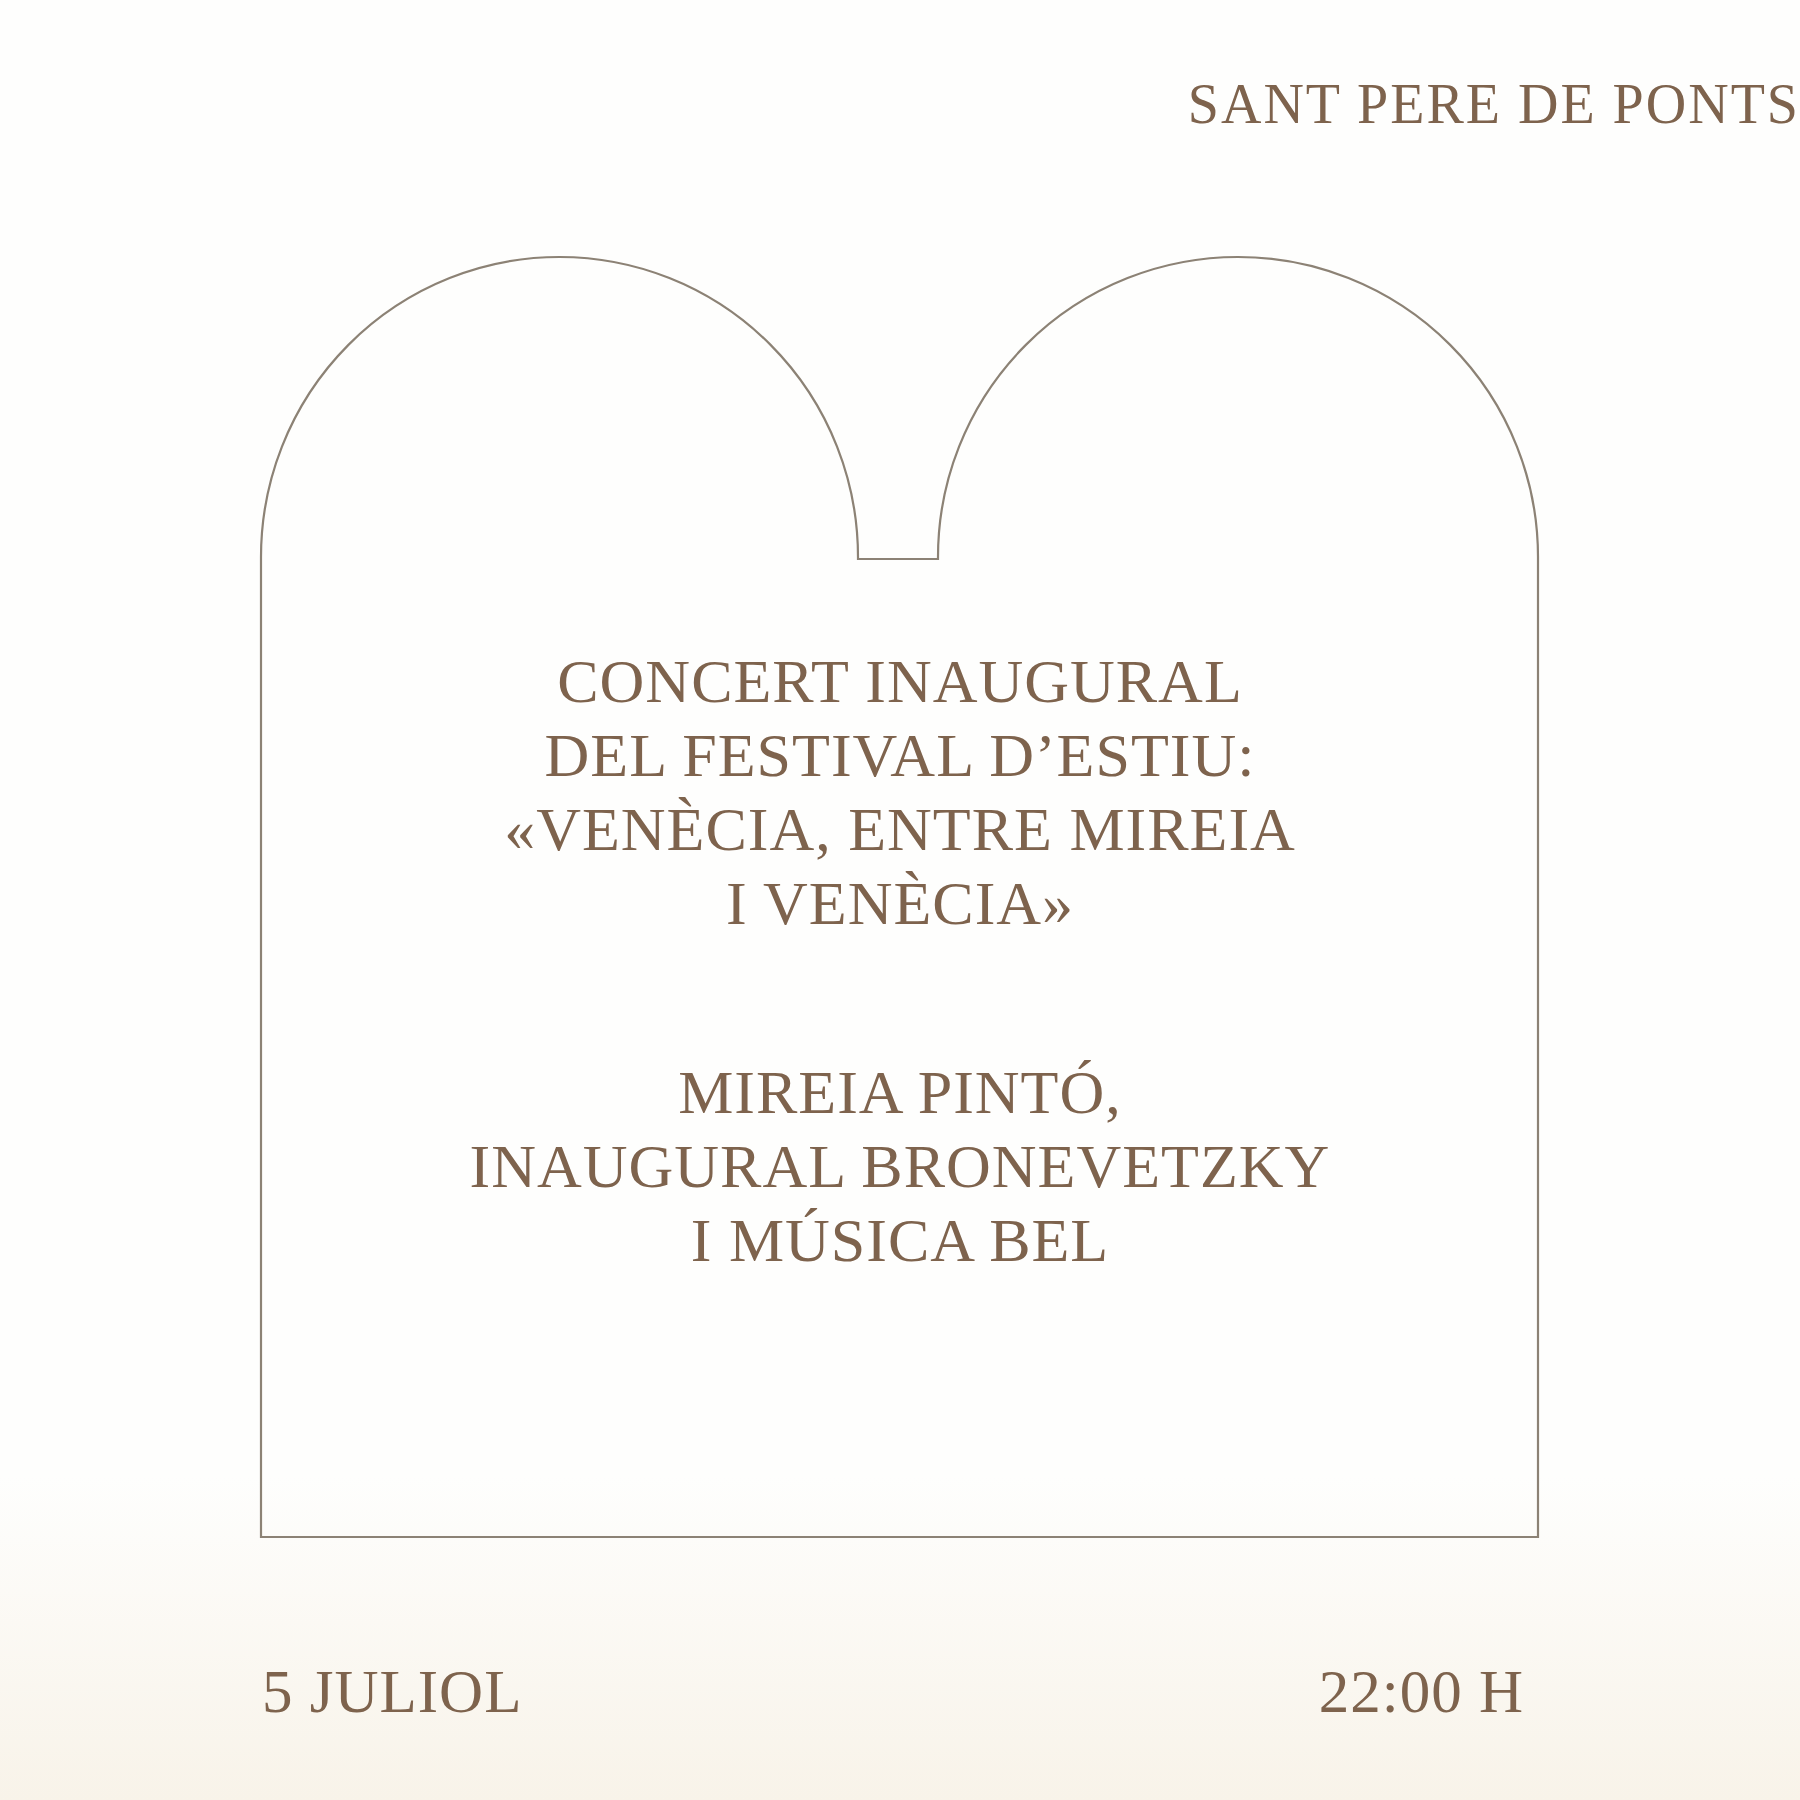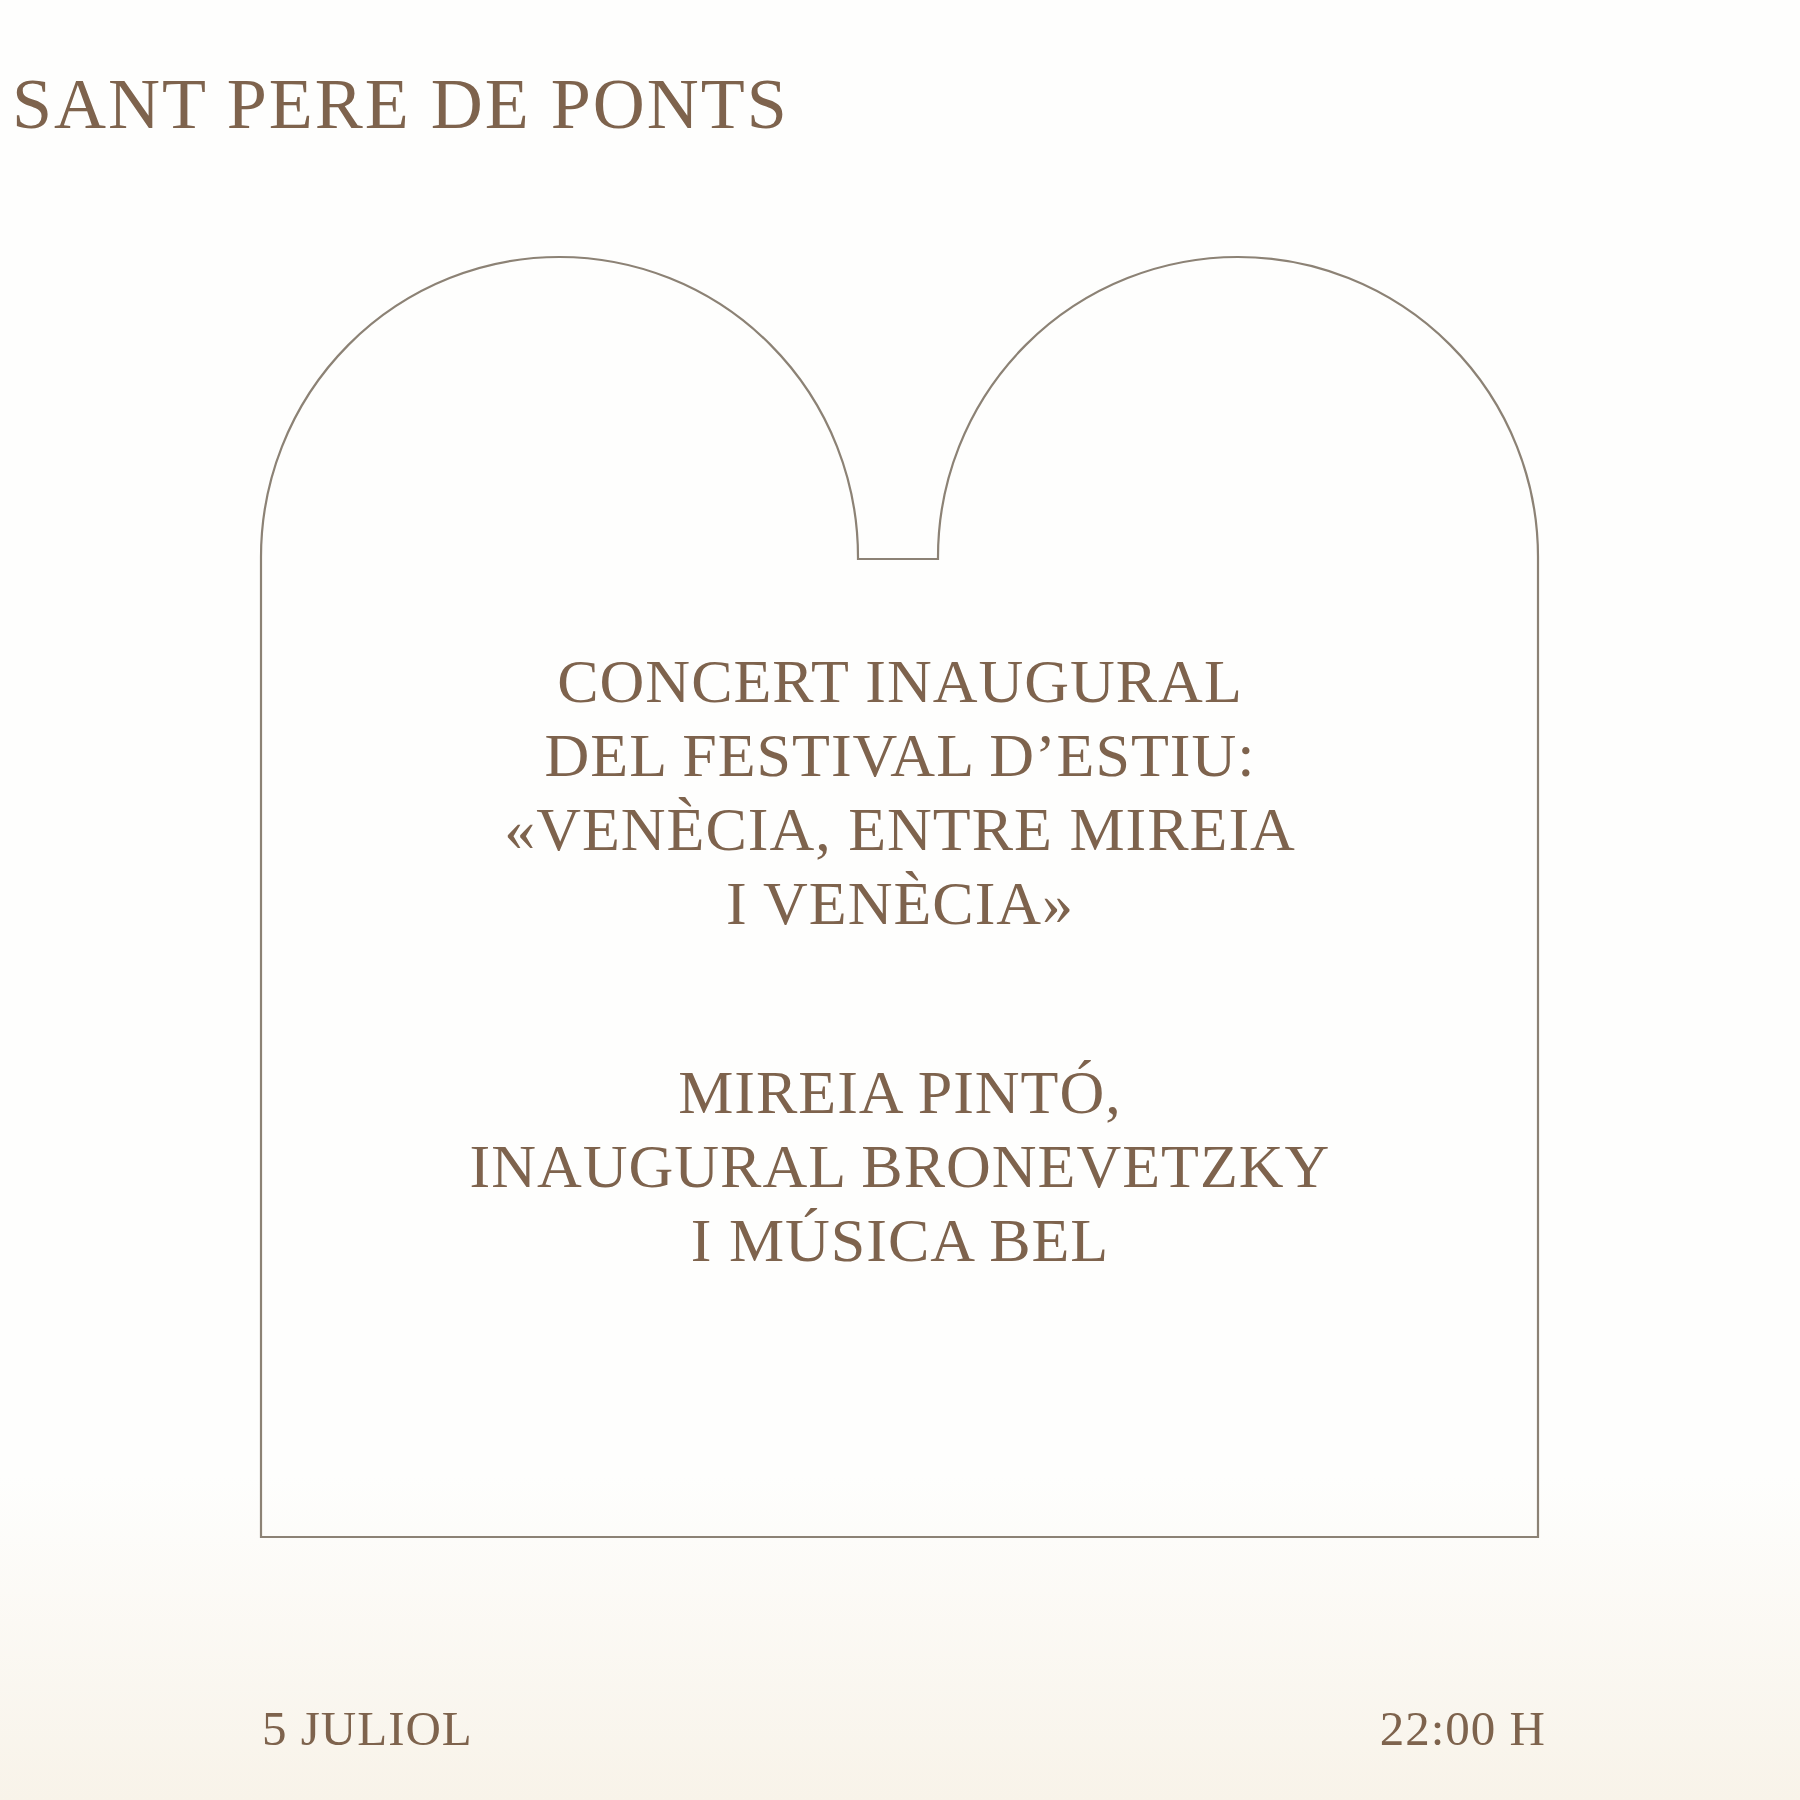--- a/index.html
+++ b/index.html
@@ -11,24 +11,24 @@
     width: 1800px;
     height: 1800px;
     background: linear-gradient(180deg, #fefefd 0%, #fefefd 82%, #f8f3e9 100%);
     font-family: "Liberation Serif", "DejaVu Serif", serif;
     color: var(--accent, #7e634d);
     overflow: hidden;
   }
   .venue-title {
     position: absolute;
     top: 64px;
-    left: 12px;
+    left: 0;
     right: 0;
-    text-align: left;
-    font-size: 72px;
+    text-align: right;
+    font-size: 56px;
     line-height: 80px;
     letter-spacing: 2px;
     white-space: nowrap;
   }
   .arch-svg {
     position: absolute;
     top: 0;
     left: 0;
     width: 1800px;
     height: 1800px;
@@ -43,25 +43,24 @@
     line-height: 74px;
     letter-spacing: 1px;
   }
   .event-text .block + .block {
     margin-top: 115px;
   }
   .footer-row {
     position: absolute;
     top: 1655px;
     left: 262px;
-    right: 254px;
-    font-size: 49px;
+    right: 276px;
+    font-size: 61px;
     line-height: 73px;
     letter-spacing: 1px;
-    margin-top: 37px;
   }
   .event-date { float: left; }
   .event-time { float: right; }
 </style>
 </head>
 <body>
 
 <div class="poster" style="--accent: #7e634d;">
 
   <div class="venue-title">SANT PERE DE PONTS</div>

